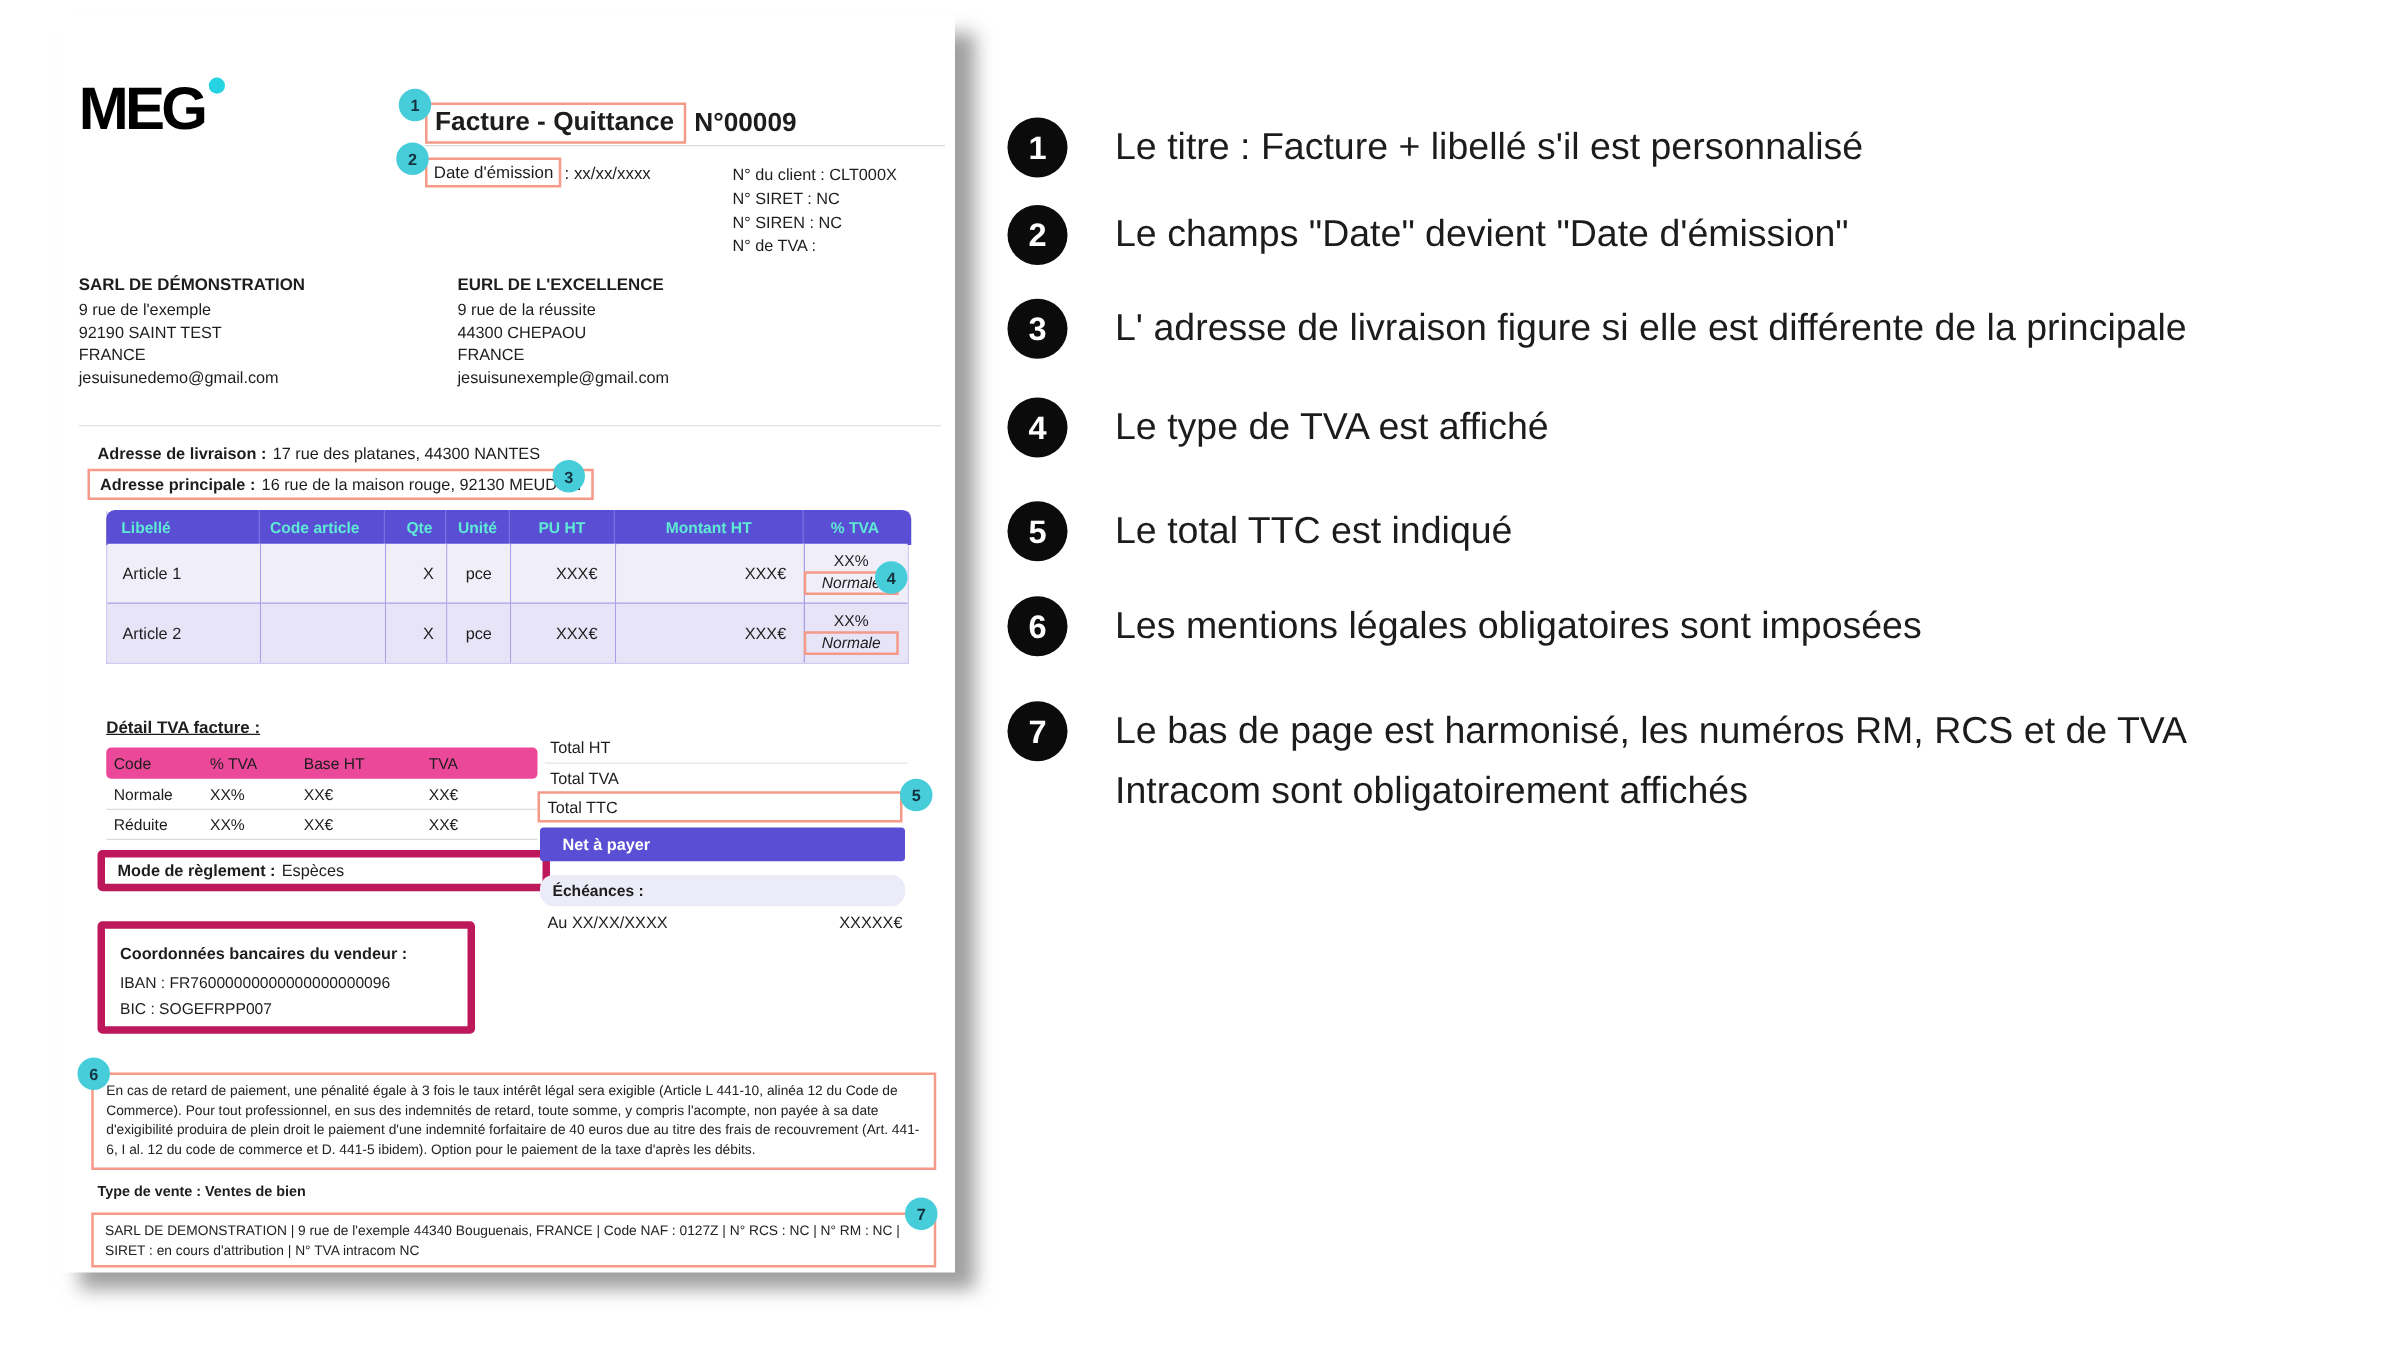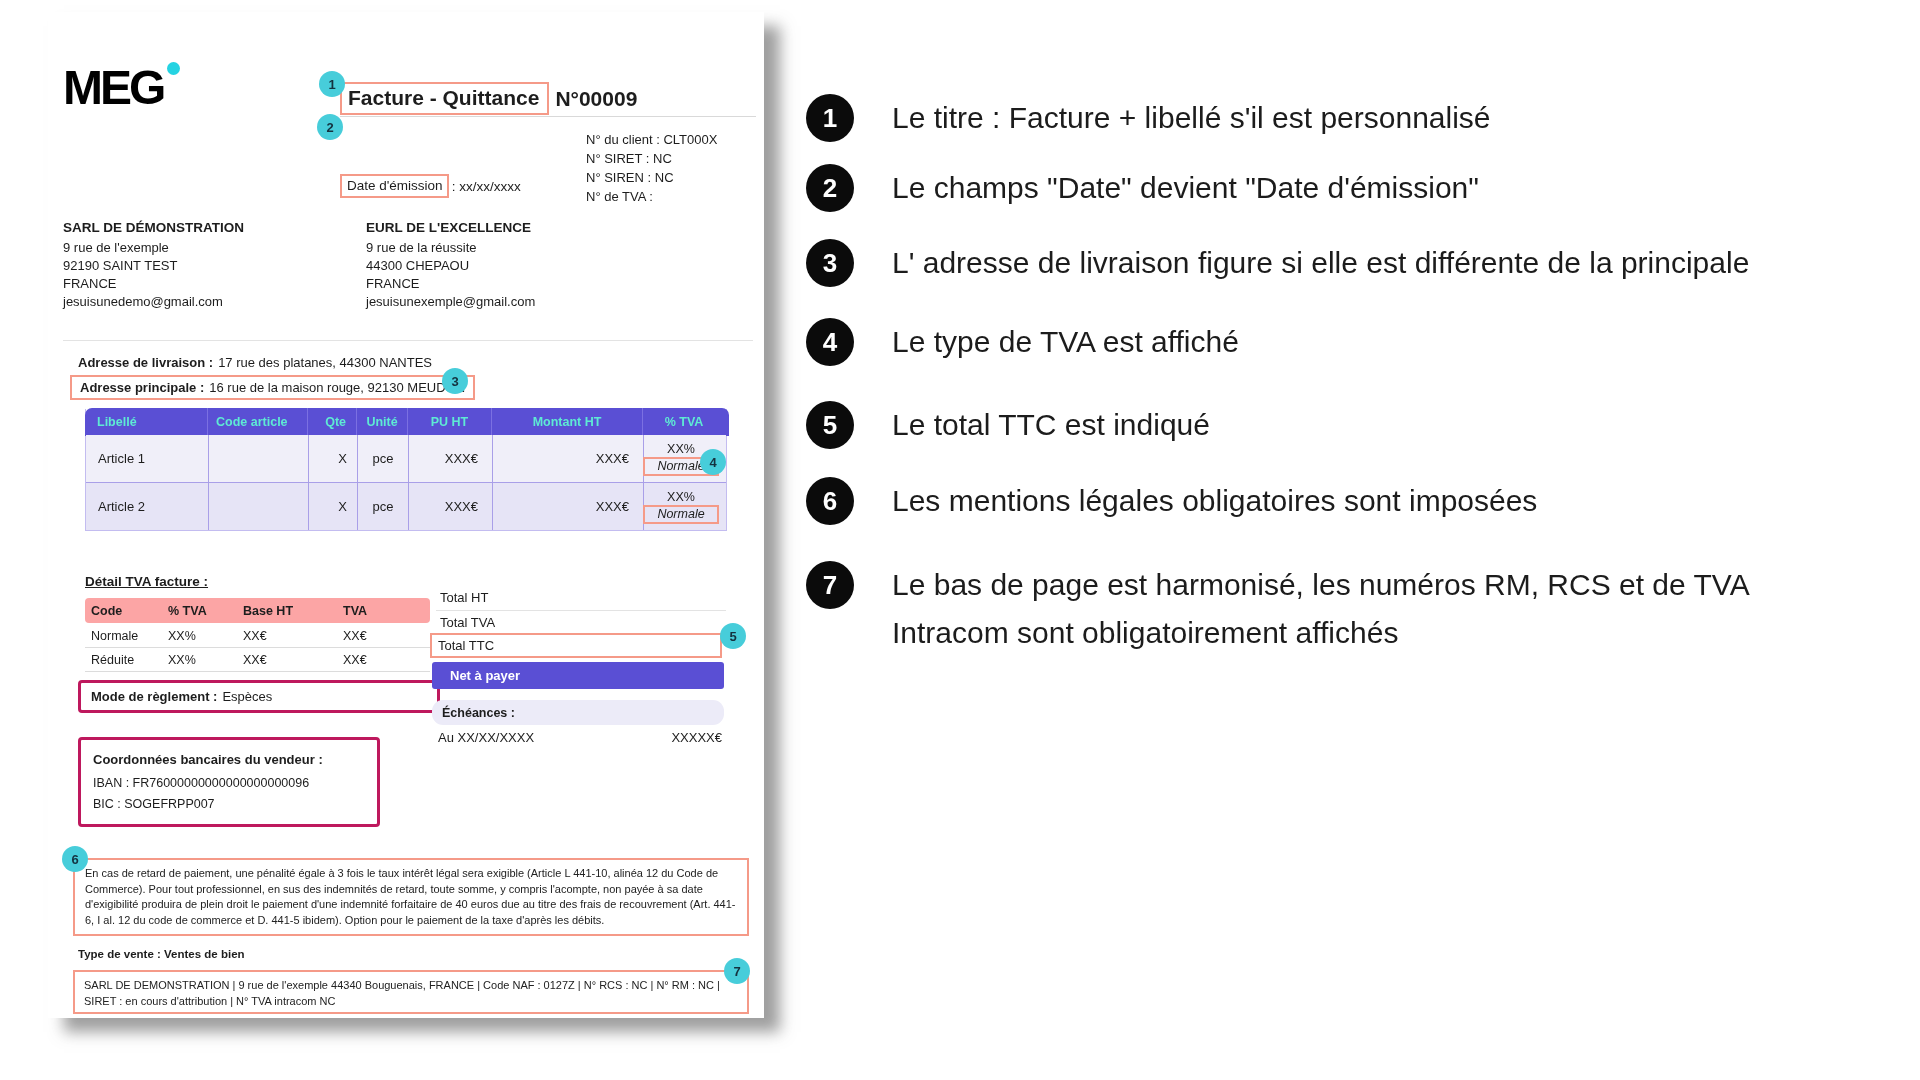--- a/index.html
+++ b/index.html
@@ -15,21 +15,21 @@
   .logo { font-weight:800; font-size:48px; letter-spacing:-3px; color:#000000; }
   .logo-dot { display:inline-block; width:13px; height:13px; border-radius:50%; background:#25d3e2;
               vertical-align:top; margin-left:4px; margin-top:2px; }
 
   .redbox { border:2px solid #f59a88; }
   .title-row { display:flex; align-items:center; }
   .title-box { font-size:21px; font-weight:bold; padding:2px 8px 3px 6px; white-space:nowrap; }
   .title-num { font-size:21px; font-weight:bold; margin-left:6px; white-space:nowrap; }
   .title-line { background:#d9d9d9; height:1px; }
 
-  .date-row { display:flex; align-items:center; font-size:13.5px;margin-top:48px; }
+  .date-row { display:flex; align-items:center; font-size:13.5px; }
   .date-box { padding:2px 4px 3px 5px; white-space:nowrap; }
   .date-val { margin-left:3px; white-space:nowrap; }
 
   .client-info div { font-size:13px; line-height:19px; white-space:nowrap; }
 
   .addr .nm { font-size:13.5px; font-weight:bold; margin-bottom:4px; white-space:nowrap; }
   .addr div.ln { font-size:13px; line-height:18px; white-space:nowrap; }
 
   .hline { background:#e3e3e3; height:1px; }
 
@@ -53,25 +53,25 @@
   .c-right { padding-right:10px; justify-content:flex-end; }
   .c-center { justify-content:center; }
   .c-money { padding-right:14px; justify-content:flex-end; }
   .c-vat { flex-direction:column; align-items:flex-end; justify-content:center; padding-right:8px; }
   .vat-rate { font-size:12.5px; line-height:14px; }
   .vat-type { font-size:12.5px; font-style:italic; padding:0 12px 1px 12px; margin-top:1px; }
 
   
   .vd-title { font-size:13.5px; font-weight:bold;text-decoration:underline; }
   .vd-grid { display:grid; grid-template-columns:77px 75px 100px 93px; width:345px; }
-  .vd-head { background:#fca5a5; border-radius:4px; height:25px; font-size:12.5px; font-weight:bold; }
+  .vd-head { background:#ec4899; border-radius:4px; height:25px; font-size:12.5px; font-weight:normal; }
   .vd-head > div, .vd-row > div { display:flex; align-items:center; padding-left:6px; }
   .vd-row { height:23px; font-size:12.5px; border-bottom:1px solid #dcdcdc; }
 
-  .soft-box { border:3px solid #be185d; border-radius:4px; }
+  .soft-box { border:6px solid #be185d; border-radius:4px; }
   .pay-box { display:flex; align-items:center; font-size:13px; padding-left:10px; }
   .pay-box b { margin-right:5px; }
 
   
   .tot-lbl { font-size:13px; white-space:nowrap; }
   .ttc-box { font-size:13px; display:flex; align-items:center; padding-left:6px; background:#fff; }
   .net-band { background:#5a4fd4; color:#fff; font-weight:bold; font-size:13px; display:flex;
               align-items:center; padding-left:18px; border-radius:3px; }
   .ech-band { background:#ecebf8; font-weight:bold; font-size:12.5px; display:flex; align-items:center;
               padding-left:10px; border-radius:11px; }

